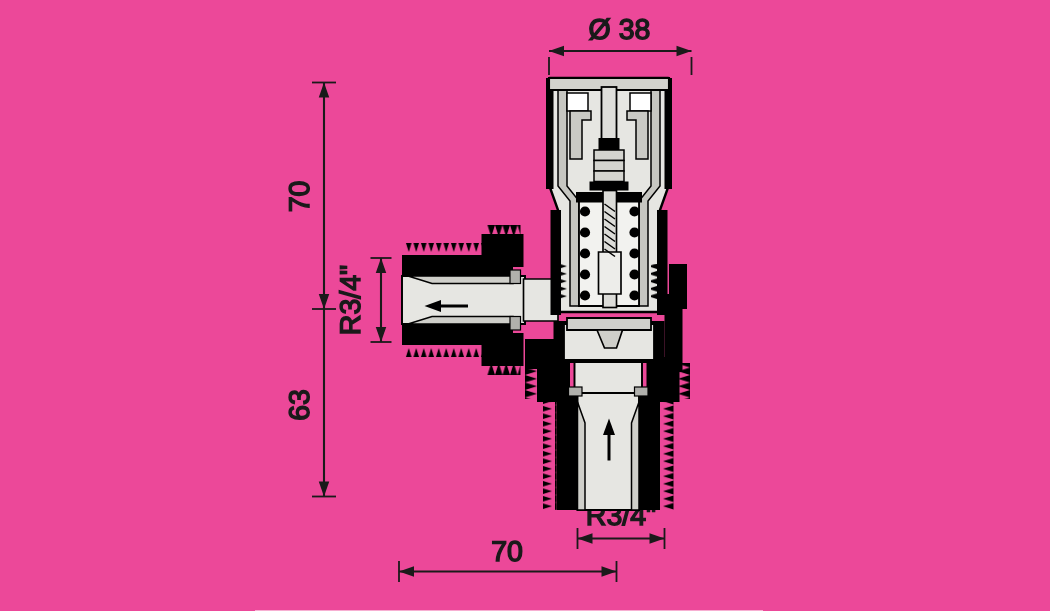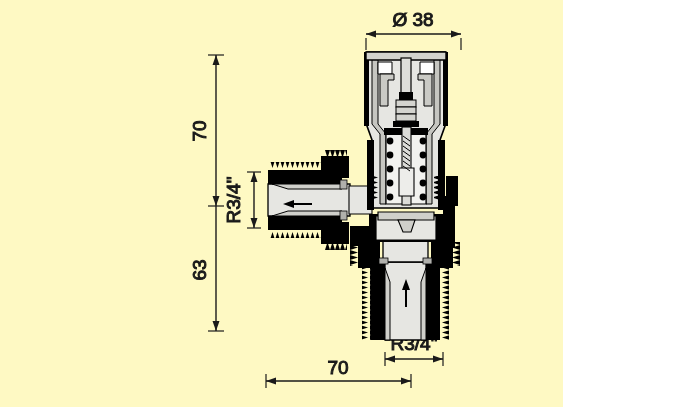--- a/index.html
+++ b/index.html
@@ -1,18 +1,18 @@
 <!DOCTYPE html>
 <html><head>
 <meta charset="utf-8">
 <style>
   html,body{margin:0;padding:0;background:#ffffff;}
   body{width:700px;height:407px;overflow:hidden;
        font-family:"Liberation Sans", sans-serif;color:#000;}
-  #stage{position:relative;width:563px;height:407px;background:#fef9c3;}
+  #stage{position:relative;width:700px;height:407px;background:#ec4899;}
   svg{display:block;}
   .dimtext{font-family:"Liberation Sans", sans-serif;font-size:19px;fill:#1a1a1a;}
 </style>
 </head>
 <body>
 
 <div id="stage">
 <svg width="700" height="407" viewBox="0 0 700 407">
 
   <defs>

